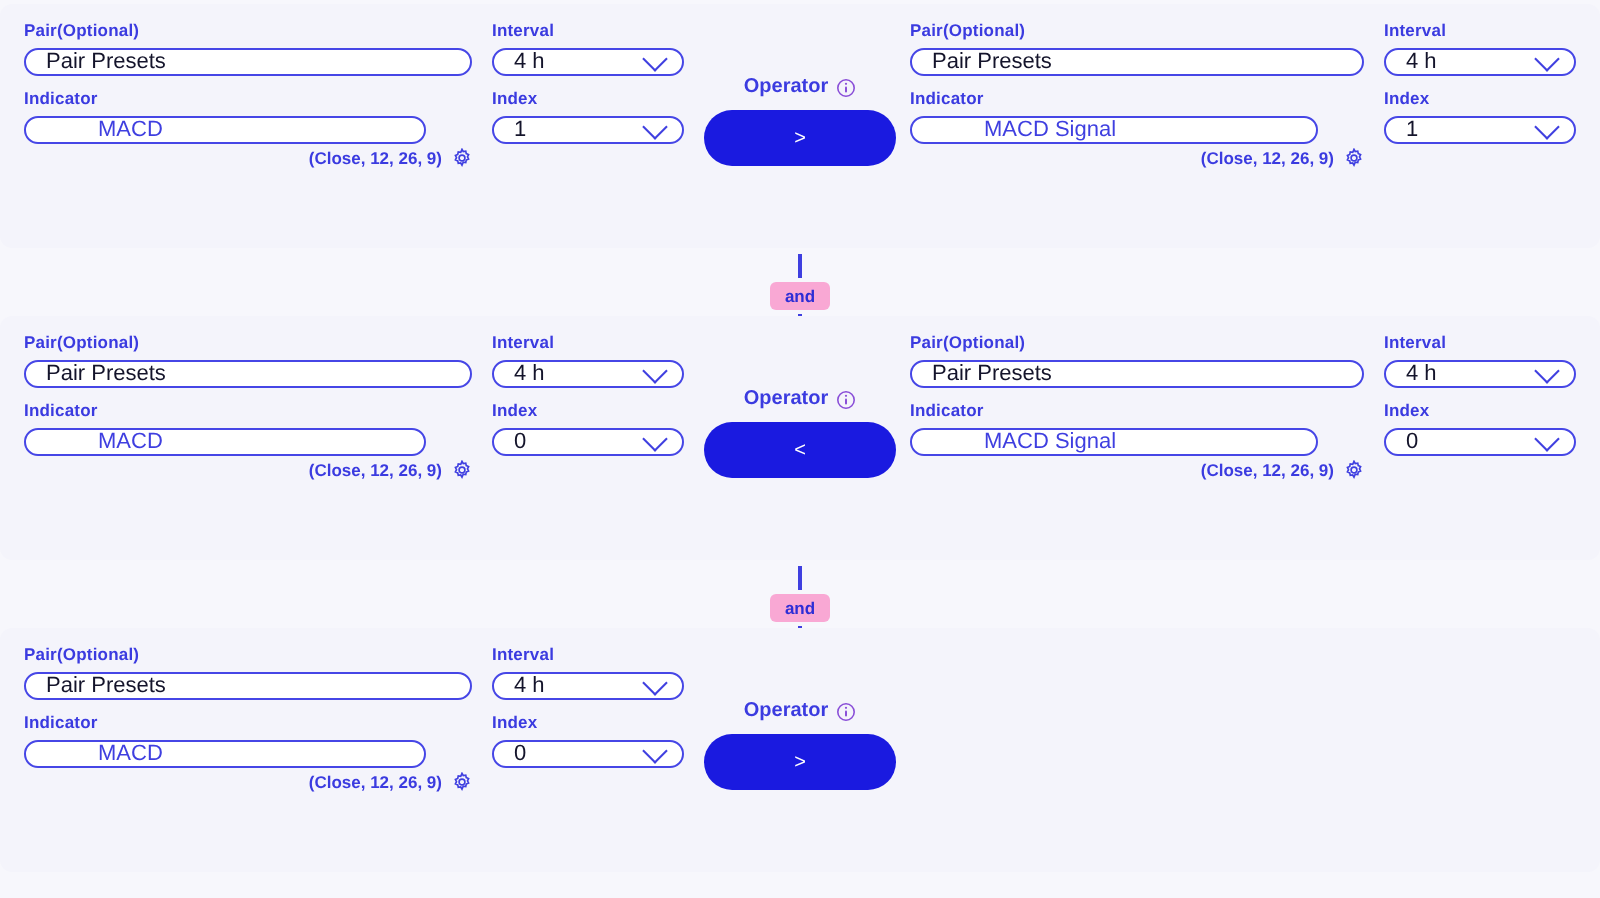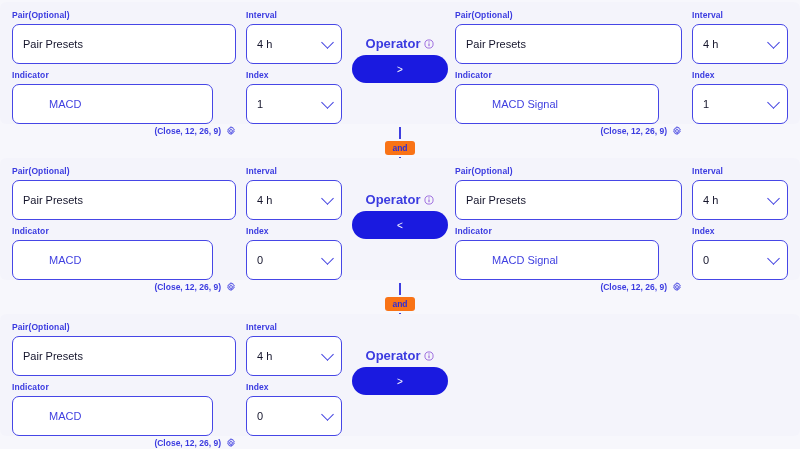--- a/index.html
+++ b/index.html
@@ -61,21 +61,21 @@
     font-weight: bold;
     color: #3b3be0;
     letter-spacing: .1px;
     margin-bottom: 3px;
     line-height: 11px;
     white-space: nowrap;
   }
 
   .fld-box {
     position: relative;
-    height: 40px;
+    height: 14px;
     background: #ffffff;
     border: 1.4px solid #4646e6;
     border-radius: 7px;
     display: flex;
     align-items: center;
     padding: 0 10px;
     font-size: 11px;
     color: #14142b;
     white-space: nowrap;
     overflow: hidden;
@@ -127,21 +127,21 @@
   }
   .op-label-row {
     display: flex;
     align-items: center;
     justify-content: center;
     gap: 4px;
     margin-bottom: 6px;
     height: 11px;
   }
   .op-label {
-    font-size: 13px;
+    font-size: 10px;
     font-weight: bold;
     color: #3b3be0;
     line-height: 11px;
   }
   .info-icon { width: 10px; height: 10px; display: block; }
 
   .op-pill {
     width: 96px;
     height: 28px;
     border-radius: 14px;
@@ -170,21 +170,21 @@
 
   .conn-line {
     width: 1.4px;
     height: 12px;
     background: #3f3fe0;
   }
   .and-badge {
     margin: 2px 0;
     padding: 1px 7px;
     border-radius: 3px;
-    background: #f97316;
+    background: #f9a8d4;
     color: #2e2ed6;
     font-size: 8.5px;
     font-weight: bold;
     line-height: 12px;
   }
 </style>
 </head>
 <body>
 
 <div class="page">

